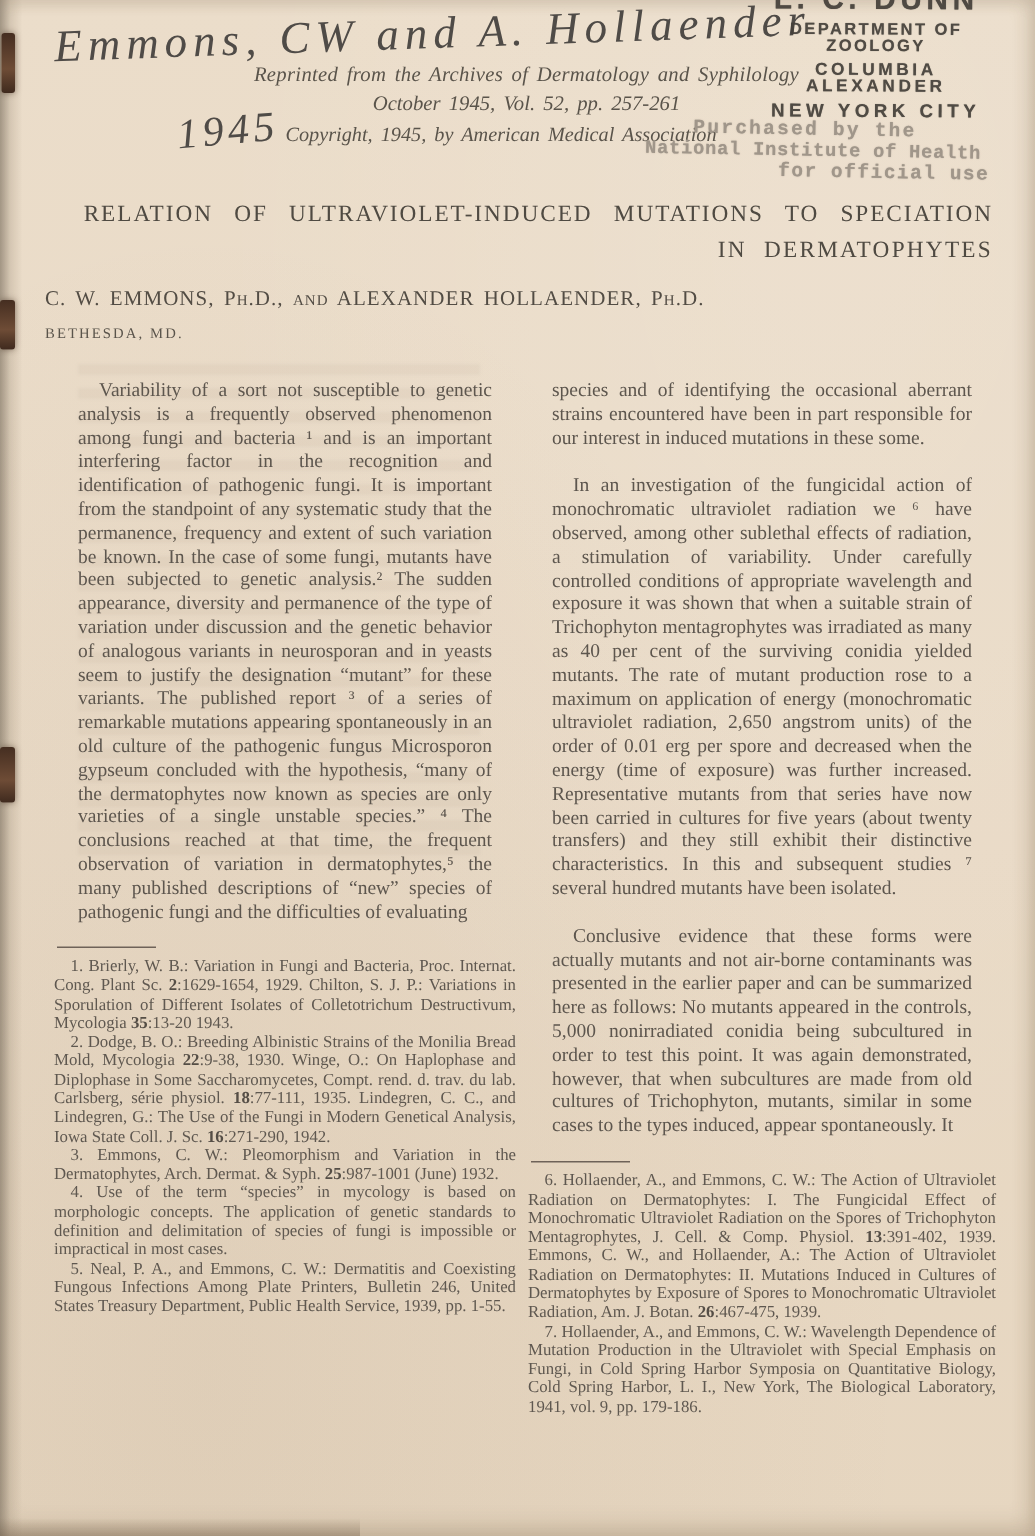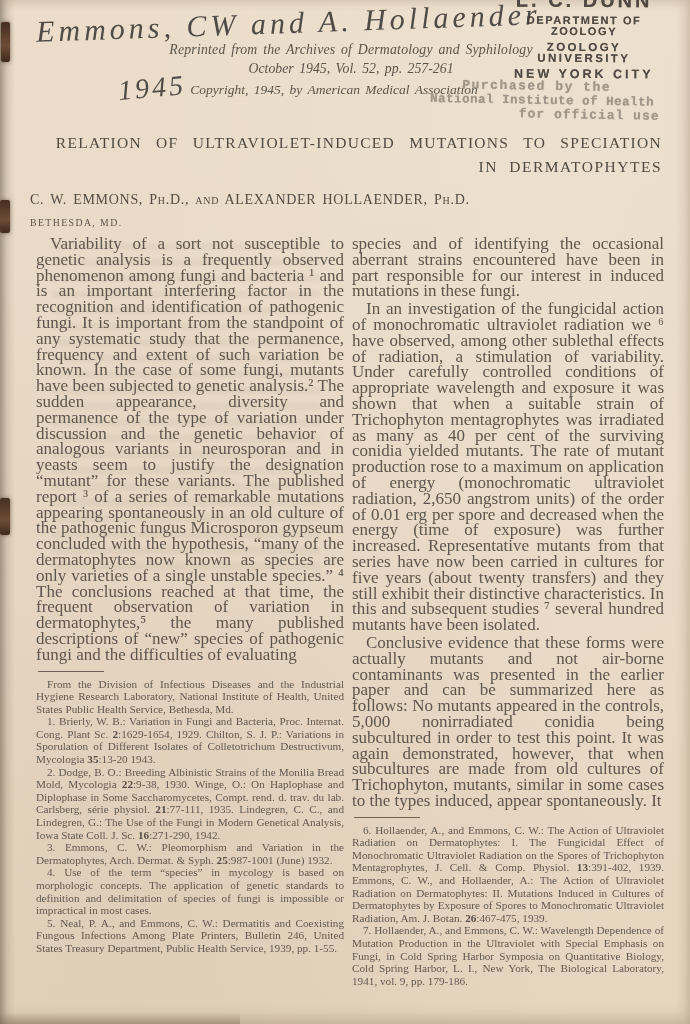--- a/index.html
+++ b/index.html
@@ -58,21 +58,21 @@
   .title-l1{font-size:15.5px;letter-spacing:1.3px;word-spacing:9px;}
   .title-l2{font-size:15.5px;letter-spacing:1.5px;word-spacing:6px;margin-top:6px;}
   .authors{position:absolute;left:30px;top:192px;width:632px;
     font-variant:small-caps;font-size:14px;letter-spacing:.7px;word-spacing:2px;color:#524c44;}
   .location{position:absolute;left:30px;top:217px;width:632px;
     font-size:9.8px;letter-spacing:1.4px;color:#5a544b;}
 
   .col{position:absolute;top:236px;}
   .col-left{left:36px;width:308px;}
   .col-right{left:352px;width:312px;}
-  .bodytext p{margin:0;font-size:17px;line-height:15.8px;text-align:justify;
+  .bodytext p{margin:16px;font-size:13px;line-height:15.8px;text-align:justify;
     text-indent:14px;color:#5d564e;}
   .bodytext p + p{margin-top:2px;}
   .col-right .bodytext p:first-child{text-indent:0;}
   .fnrule{width:66px;border:0;border-top:1.5px solid #6e6258;margin:8px 0 6px 2px;}
   .fns p{margin:0;font-size:11.2px;line-height:12.6px;text-align:justify;
     text-indent:11px;color:#5f5850;}
   .fns b{font-weight:bold;color:#554e46;}
 </style>
 </head>
 <body>
@@ -84,21 +84,21 @@
   <div class="staple s2"></div>
   <div class="staple s3"></div>
   <div class="corner-shadow"></div>
 
   <div class="hw hw1">Emmons, CW and A. Hollaender</div>
   <div class="hw hw2">1945</div>
 
   <div class="owner-stamp">
     <div class="os-name">L. C. DUNN</div>
     <div class="os-l">DEPARTMENT OF ZOOLOGY</div>
-    <div class="os-l os-l3">ZOOLOGY UNIVERSITY</div>
+    <div class="os-l os-l3">COLUMBIA ALEXANDER</div>
     <div class="os-l os-l4">NEW YORK CITY</div>
   </div>
 
   <div class="masthead">
     <div class="reprint-line">Reprinted from the Archives of Dermatology and Syphilology</div>
     <div class="issue-line">October 1945, Vol. 52, pp. 257-261</div>
   </div>
   <div class="copyright-line">Copyright, 1945, by American Medical Association</div>
 
   <div class="purchase-stamp">
@@ -113,32 +113,31 @@
   </div>
   <div class="authors">C. W. EMMONS, Ph.D., and ALEXANDER HOLLAENDER, Ph.D.</div>
   <div class="location">BETHESDA, MD.</div>
 
   <div class="col col-left">
     <div class="bodytext">
         <p>Variability of a sort not susceptible to genetic analysis is a frequently observed phenomenon among fungi and bacteria ¹ and is an important interfering factor in the recognition and identification of pathogenic fungi. It is important from the standpoint of any systematic study that the permanence, frequency and extent of such variation be known. In the case of some fungi, mutants have been subjected to genetic analysis.² The sudden appearance, diversity and permanence of the type of variation under discussion and the genetic behavior of analogous variants in neurosporan and in yeasts seem to justify the designation “mutant” for these variants. The published report ³ of a series of remarkable mutations appearing spontaneously in an old culture of the pathogenic fungus Microsporon gypseum concluded with the hypothesis, “many of the dermatophytes now known as species are only varieties of a single unstable species.” ⁴ The conclusions reached at that time, the frequent observation of variation in dermatophytes,⁵ the many published descriptions of “new” species of pathogenic fungi and the difficulties of evaluating</p>
       </div>
     <hr class="fnrule">
     <div class="fns">
-        <p>From the Division of Infectious Diseases and the Industrial Hygiene Research Laboratory, National Institute of Health, United States Public Health Service, Bethesda, Md.</p>
         <p>1. Brierly, W. B.: Variation in Fungi and Bacteria, Proc. Internat. Cong. Plant Sc. <b>2</b>:1629-1654, 1929. Chilton, S. J. P.: Variations in Sporulation of Different Isolates of Colletotrichum Destructivum, Mycologia <b>35</b>:13-20 1943.</p>
-        <p>2. Dodge, B. O.: Breeding Albinistic Strains of the Monilia Bread Mold, Mycologia <b>22</b>:9-38, 1930. Winge, O.: On Haplophase and Diplophase in Some Saccharomycetes, Compt. rend. d. trav. du lab. Carlsberg, série physiol. <b>21</b>:77-111, 1935. Lindegren, C. C., and Lindegren, G.: The Use of the Fungi in Modern Genetical Analysis, Iowa State Coll. J. Sc. <b>16</b>:271-290, 1942.</p>
+        <p>2. Dodge, B. O.: Breeding Albinistic Strains of the Monilia Bread Mold, Mycologia <b>22</b>:9-38, 1930. Winge, O.: On Haplophase and Diplophase in Some Saccharomycetes, Compt. rend. d. trav. du lab. Carlsberg, série physiol. <b>18</b>:77-111, 1935. Lindegren, C. C., and Lindegren, G.: The Use of the Fungi in Modern Genetical Analysis, Iowa State Coll. J. Sc. <b>16</b>:271-290, 1942.</p>
         <p>3. Emmons, C. W.: Pleomorphism and Variation in the Dermatophytes, Arch. Dermat. &amp; Syph. <b>25</b>:987-1001 (June) 1932.</p>
         <p>4. Use of the term “species” in mycology is based on morphologic concepts. The application of genetic standards to definition and delimitation of species of fungi is impossible or impractical in most cases.</p>
         <p>5. Neal, P. A., and Emmons, C. W.: Dermatitis and Coexisting Fungous Infections Among Plate Printers, Bulletin 246, United States Treasury Department, Public Health Service, 1939, pp. 1-55.</p>
       </div>
   </div>
 
   <div class="col col-right">
     <div class="bodytext">
-        <p>species and of identifying the occasional aberrant strains encountered have been in part responsible for our interest in induced mutations in these fungi.</p>
+        <p>species and of identifying the occasional aberrant strains encountered have been in part responsible for our interest in induced mutations in these some.</p>
         <p>In an investigation of the fungicidal action of monochromatic ultraviolet radiation we ⁶ have observed, among other sublethal effects of radiation, a stimulation of variability. Under carefully controlled conditions of appropriate wavelength and exposure it was shown that when a suitable strain of Trichophyton mentagrophytes was irradiated as many as 40 per cent of the surviving conidia yielded mutants. The rate of mutant production rose to a maximum on application of energy (monochromatic ultraviolet radiation, 2,650 angstrom units) of the order of 0.01 erg per spore and decreased when the energy (time of exposure) was further increased. Representative mutants from that series have now been carried in cultures for five years (about twenty transfers) and they still exhibit their distinctive characteristics. In this and subsequent studies ⁷ several hundred mutants have been isolated.</p>
         <p>Conclusive evidence that these forms were actually mutants and not air-borne contaminants was presented in the earlier paper and can be summarized here as follows: No mutants appeared in the controls, 5,000 nonirradiated conidia being subcultured in order to test this point. It was again demonstrated, however, that when subcultures are made from old cultures of Trichophyton, mutants, similar in some cases to the types induced, appear spontaneously. It</p>
       </div>
     <hr class="fnrule">
     <div class="fns">
         <p>6. Hollaender, A., and Emmons, C. W.: The Action of Ultraviolet Radiation on Dermatophytes: I. The Fungicidal Effect of Monochromatic Ultraviolet Radiation on the Spores of Trichophyton Mentagrophytes, J. Cell. &amp; Comp. Physiol. <b>13</b>:391-402, 1939. Emmons, C. W., and Hollaender, A.: The Action of Ultraviolet Radiation on Dermatophytes: II. Mutations Induced in Cultures of Dermatophytes by Exposure of Spores to Monochromatic Ultraviolet Radiation, Am. J. Botan. <b>26</b>:467-475, 1939.</p>
         <p>7. Hollaender, A., and Emmons, C. W.: Wavelength Dependence of Mutation Production in the Ultraviolet with Special Emphasis on Fungi, in Cold Spring Harbor Symposia on Quantitative Biology, Cold Spring Harbor, L. I., New York, The Biological Laboratory, 1941, vol. 9, pp. 179-186.</p>
       </div>
   </div>
 </div>

